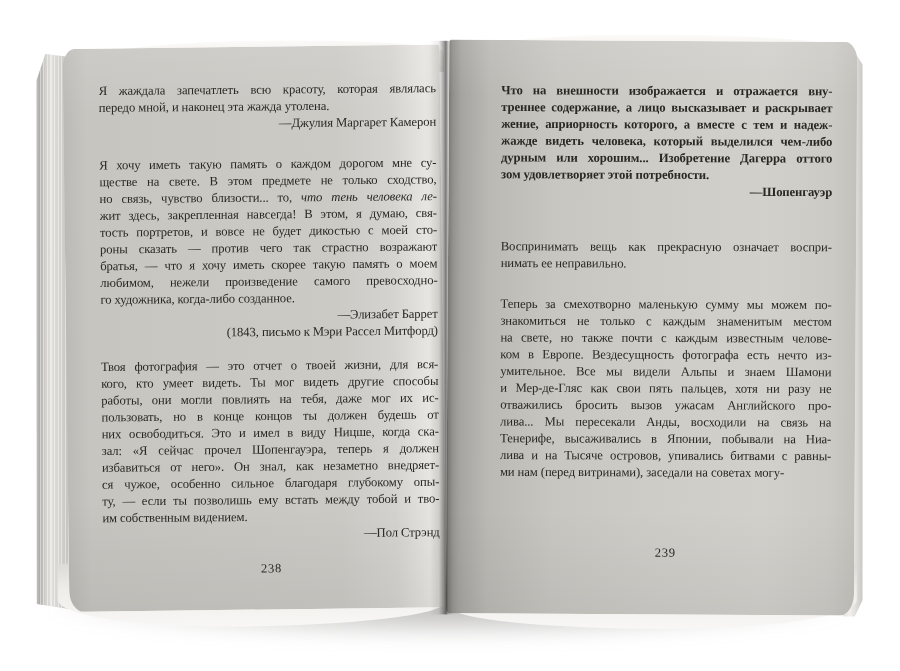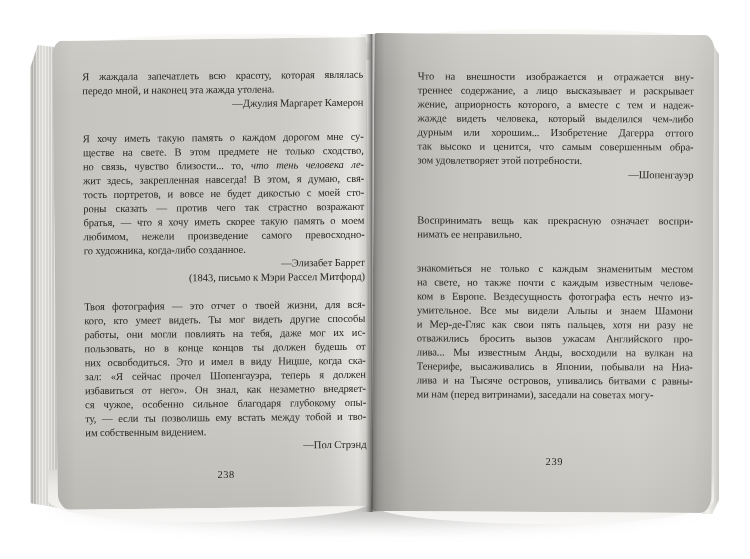--- a/index.html
+++ b/index.html
@@ -50,21 +50,21 @@
   .gutter {
     position:absolute; left:358px; top:34px; width:26px; height:478px;
     background:linear-gradient(90deg, rgba(0,0,0,0) 0%, rgba(70,67,63,0.10) 30%, rgba(45,43,40,0.45) 46%, rgba(30,28,26,0.60) 52%, rgba(70,67,63,0.28) 60%, rgba(110,107,103,0.10) 75%, rgba(0,0,0,0) 100%);
     filter:blur(0.6px);
   }
   .text-col { position:absolute; color:#2a2823; font-size:10.6px; line-height:14px; letter-spacing:-0.1px; }
   .text-left  { left:84px;  top:69px; width:281px; height:430px; transform:rotate(-0.5deg); }
   .text-right { left:417px; top:70px; width:276px; height:430px; transform:rotate(0.2deg); }
   .quote-block { margin-bottom:20px; }
   .text-left  .quote-block:nth-child(2) { margin-bottom:14px; }
-  .text-right .quote-block:nth-child(1) { margin-bottom:32px; }
+  .text-right .quote-block:nth-child(1) { margin-bottom:32px;font-weight:bold; }
   .tline { text-align:justify; }
   .tline.jst { text-align-last:justify; }
   .attr { text-align:right; }
   .pagenum { position:absolute; left:0; right:0; text-align:center; font-size:10.5px; letter-spacing:0.6px; }
   .text-left  .pagenum { top:399px; }
   .text-right .pagenum { top:385px; }
 </style>
 </head>
 <body>
 
@@ -118,36 +118,36 @@
   </div>
 
   <div class="text-col text-right">
     <div class="blocks">
         <div class="quote-block">
           <div class="tline jst">Что на внешности изображается и отражается вну-</div>
           <div class="tline jst">треннее содержание, а лицо высказывает и раскрывает</div>
           <div class="tline jst">жение, априорность которого, а вместе с тем и надеж-</div>
           <div class="tline jst">жажде видеть человека, который выделился чем-либо</div>
           <div class="tline jst">дурным или хорошим... Изобретение Дагерра оттого</div>
-          <div class="tline jst">так высоко и ценится, что самым совершенным обра-</div>
           <div class="tline">зом удовлетворяет этой потребности.</div>
           <div class="attr">—Шопенгауэр</div>
         </div>
         <div class="quote-block">
           <div class="tline jst">Воспринимать вещь как прекрасную означает воспри-</div>
           <div class="tline">нимать ее неправильно.</div>
         </div>
         <div class="quote-block">
+          <div class="tline jst">Теперь за смехотворно маленькую сумму мы можем по-</div>
           <div class="tline jst">знакомиться не только с каждым знаменитым местом</div>
           <div class="tline jst">на свете, но также почти с каждым известным челове-</div>
           <div class="tline jst">ком в Европе. Вездесущность фотографа есть нечто из-</div>
           <div class="tline jst">умительное. Все мы видели Альпы и знаем Шамони</div>
           <div class="tline jst">и Мер-де-Гляс как свои пять пальцев, хотя ни разу не</div>
           <div class="tline jst">отважились бросить вызов ужасам Английского про-</div>
-          <div class="tline jst">лива... Мы известным Анды, восходили на вулкан на</div>
+          <div class="tline jst">лива... Мы пересекали Анды, восходили на связь на</div>
           <div class="tline jst">Тенерифе, высаживались в Японии, побывали на Ниа-</div>
           <div class="tline jst">лива и на Тысяче островов, упивались битвами с равны-</div>
           <div class="tline">ми нам (перед витринами), заседали на советах могу-</div>
         </div>
       </div>
     <div class="pagenum">239</div>
   </div>
 </div>
 
 </body></html>

